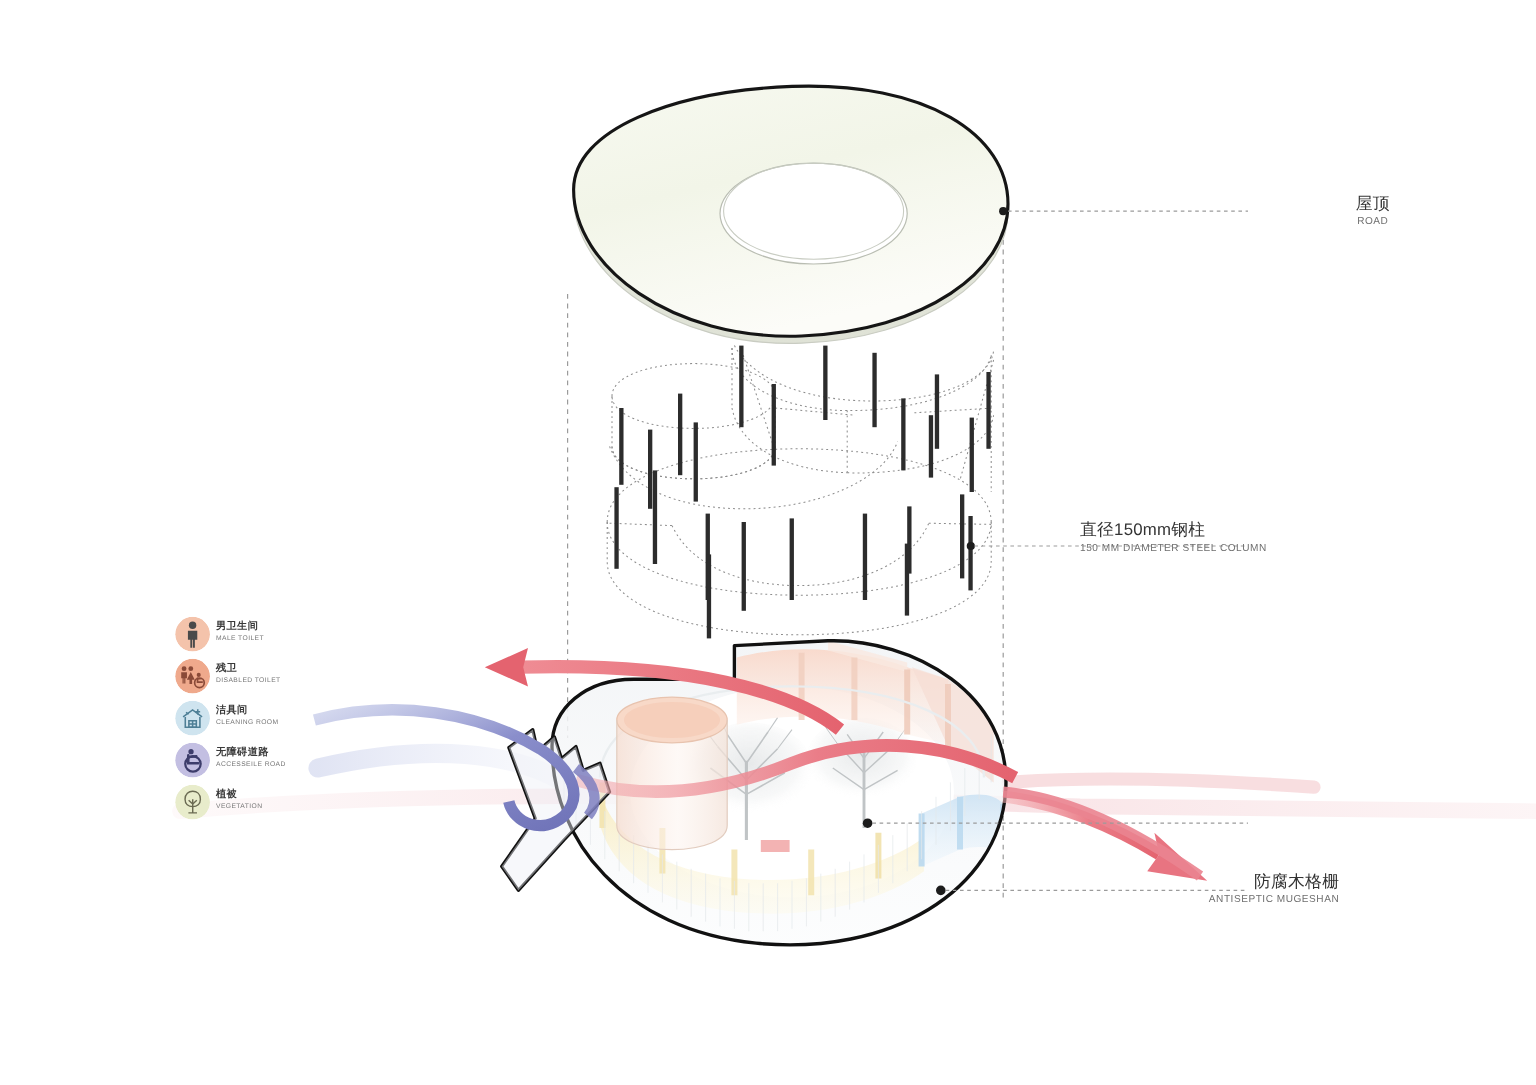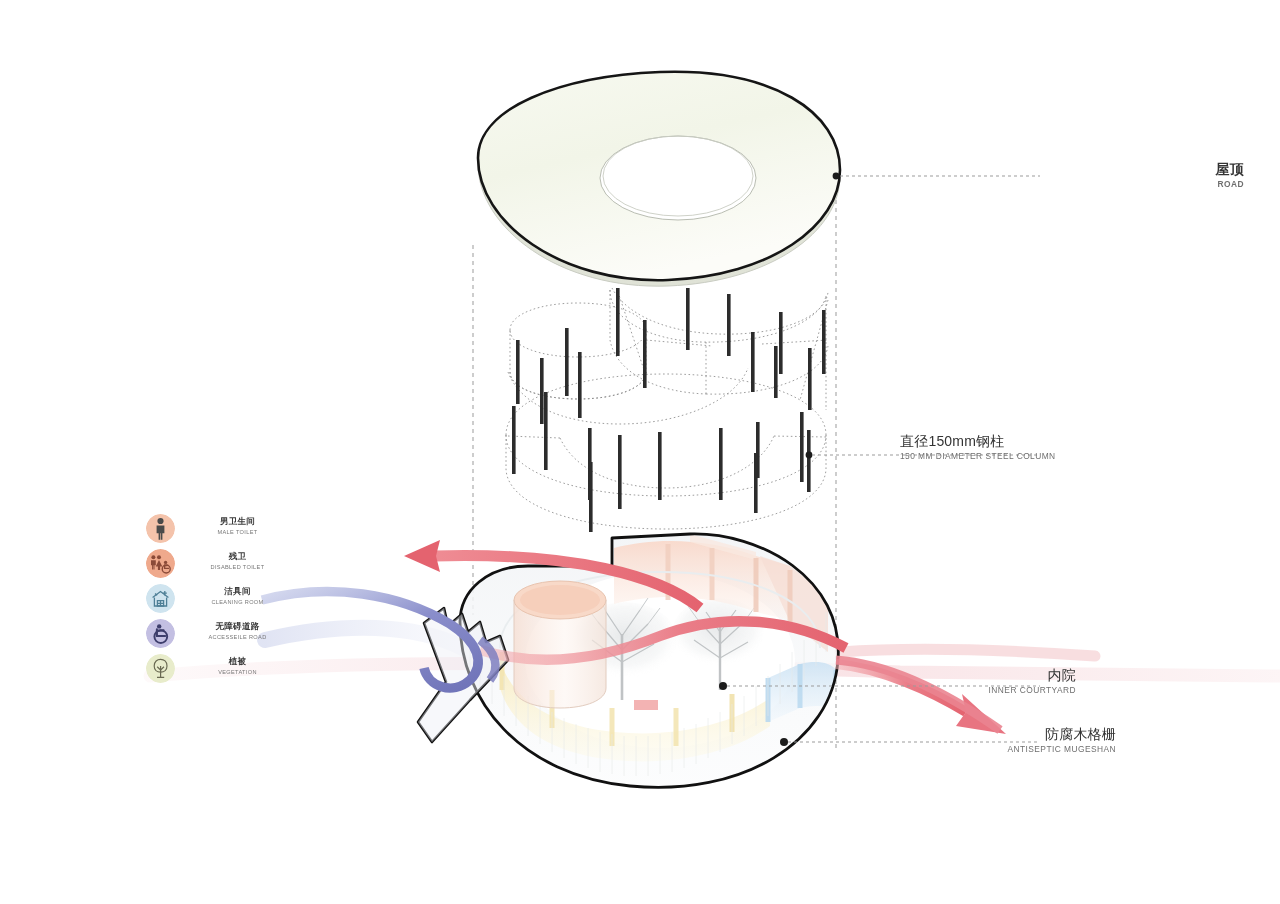--- a/index.html
+++ b/index.html
@@ -35,21 +35,20 @@
   #legend {
     position: absolute;
     left: 146px;
     top: 514px;
     width: 150px;
   }
   .legend-row {
     position: relative;
     height: 35px;
     margin-bottom: 0px;
-    text-align: center;
   }
   .legend-icon {
     position: absolute;
     left: 0;
     top: 0;
     width: 29px;
     height: 29px;
     border-radius: 50%;
     display: block;
   }
@@ -518,33 +517,29 @@
           <path d="M 11.0,23.4 L 18.2,23.4"></path>
         </g>
       </svg>
       <div class="legend-text">
         <div class="legend-cn">植被</div>
         <div class="legend-en">VEGETATION</div>
       </div>
     </div>
   </div>
 
-  <div class="callout" style="left:1044px; top:161px; width:200px; text-align:right;font-weight:bold;">
+  <div class="callout" style="left:1044px; top:161px; width:200px; text-align:center;">
     <div class="callout-cn">屋顶</div>
     <div class="callout-en">ROAD</div>
   </div>
 
   <div class="callout" style="left:900px; top:433px; width:180px; text-align:left;">
     <div class="callout-cn">直径150mm钢柱</div>
     <div class="callout-en">150 MM DIAMETER STEEL COLUMN</div>
   </div>
 
-  <div class="callout" style="left:896px; top:667px; width:180px; text-align:right;">
-    <div class="callout-cn">内院</div>
-    <div class="callout-en">INNER COURTYARD</div>
-  </div>
 
   <div class="callout" style="left:936px; top:726px; width:180px; text-align:right;">
     <div class="callout-cn">防腐木格栅</div>
     <div class="callout-en">ANTISEPTIC MUGESHAN</div>
   </div>
 
 </div>
 
 </body></html>

